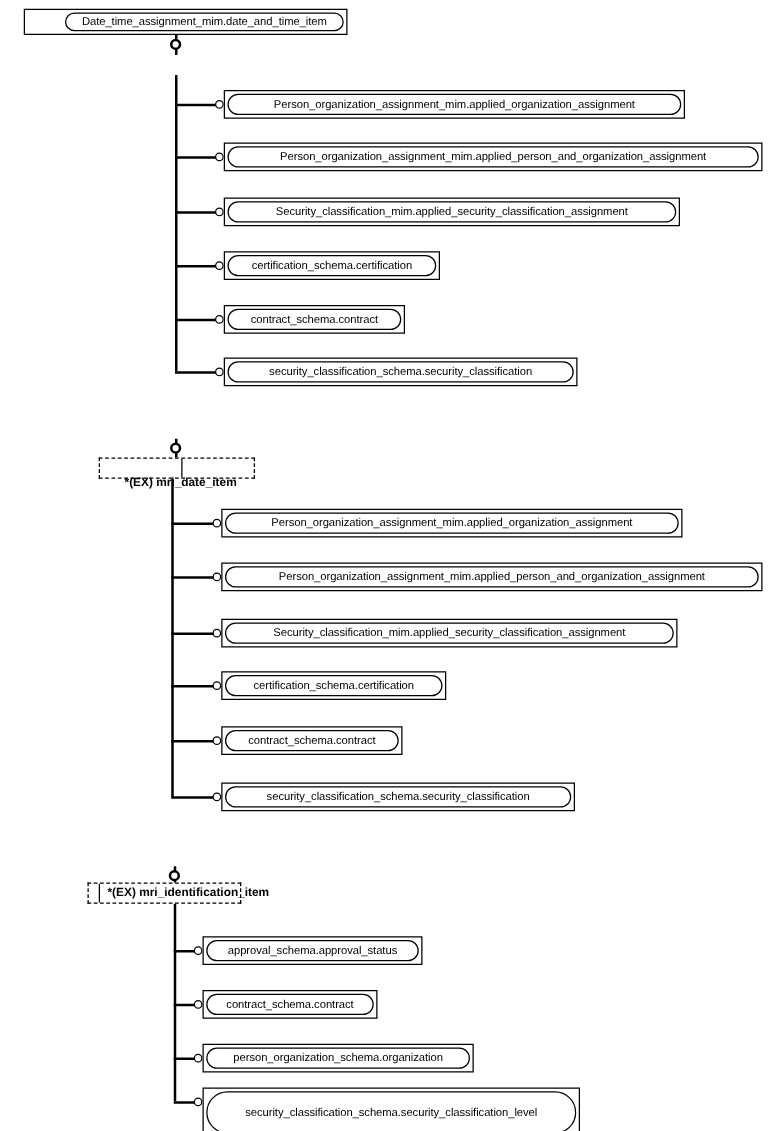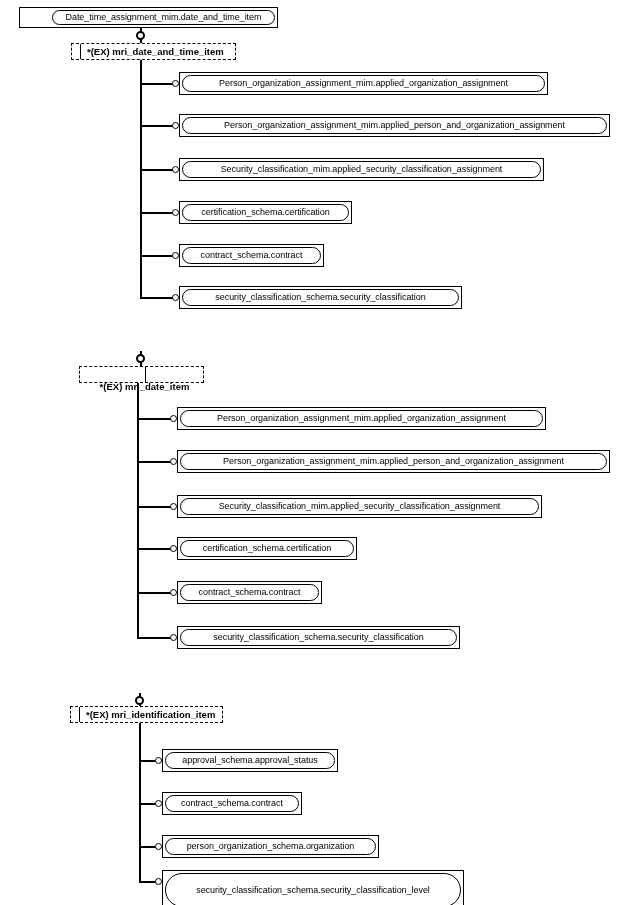--- a/index.html
+++ b/index.html
@@ -87,24 +87,20 @@
   <div class="entity" style="left:19px;top:7px;width:259px;height:21px;padding-left:32px;">
     <div class="inner">
       <span class="label">Date_time_assignment_mim.date_and_time_item</span>
     </div>
   </div>
 
   <div class="lolli-stem" style="left:140px;top:28px;height:5px;"></div>
   <div class="lolli" style="left:136px;top:31px;"></div>
   <div class="lolli-stem" style="left:140px;top:39px;height:5px;"></div>
 
-  <div class="exbox" style="left:71px;top:43px;width:165px;height:17px;">
-    <span class="tick"></span>
-    <span class="exlabel">*(EX) mri_date_and_time_item</span>
-  </div>
 
   <div class="vline" style="left:140px;top:60px;height:237px;"></div>
 
   <div class="hline" style="left:140px;top:83px;width:33px;"></div>
   <div class="circ" style="left:172px;top:80px;"></div>
   <div class="entity wide-outer" style="left:179px;top:72px;width:369px;height:23px;">
     <div class="inner">
       <span class="label">Person_organization_assignment_mim.applied_organization_assignment</span>
     </div>
   </div>
@@ -207,21 +203,21 @@
     <div class="inner">
       <span class="label">security_classification_schema.security_classification</span>
     </div>
   </div>
 
 
   <div class="lolli-stem" style="left:139px;top:693px;height:5px;"></div>
   <div class="lolli" style="left:135px;top:696px;"></div>
   <div class="lolli-stem" style="left:139px;top:704px;height:5px;"></div>
 
-  <div class="exbox" style="left:70px;top:706px;width:153px;height:17px;">
+  <div class="exbox" style="left:70px;top:706px;width:123px;height:17px;">
     <span class="tick"></span>
     <span class="exlabel">*(EX) mri_identification_item</span>
   </div>
 
   <div class="vline" style="left:139px;top:723px;height:158px;"></div>
 
   <div class="hline" style="left:139px;top:760px;width:17px;"></div>
   <div class="circ" style="left:155px;top:757px;"></div>
   <div class="entity wide-outer" style="left:162px;top:749px;width:176px;height:23px;">
     <div class="inner">

